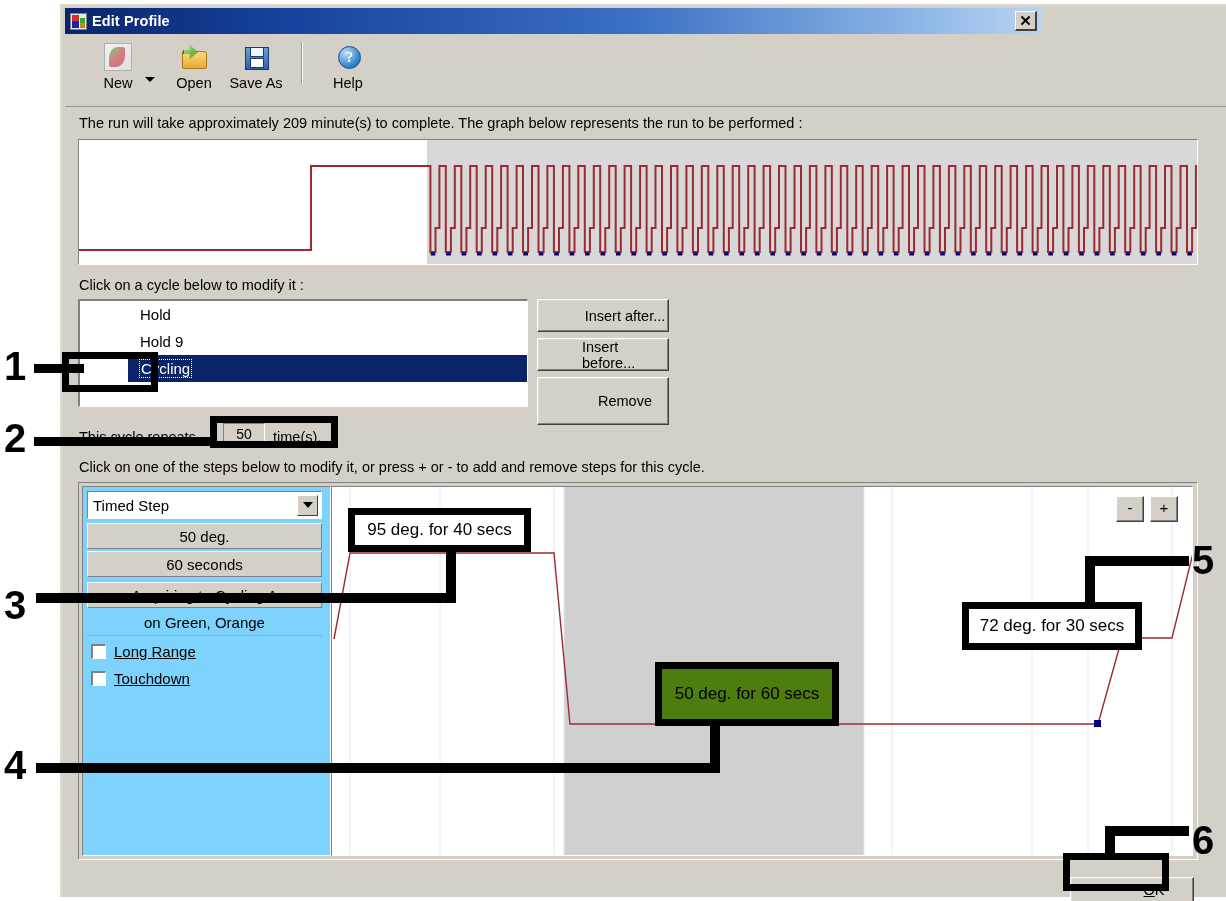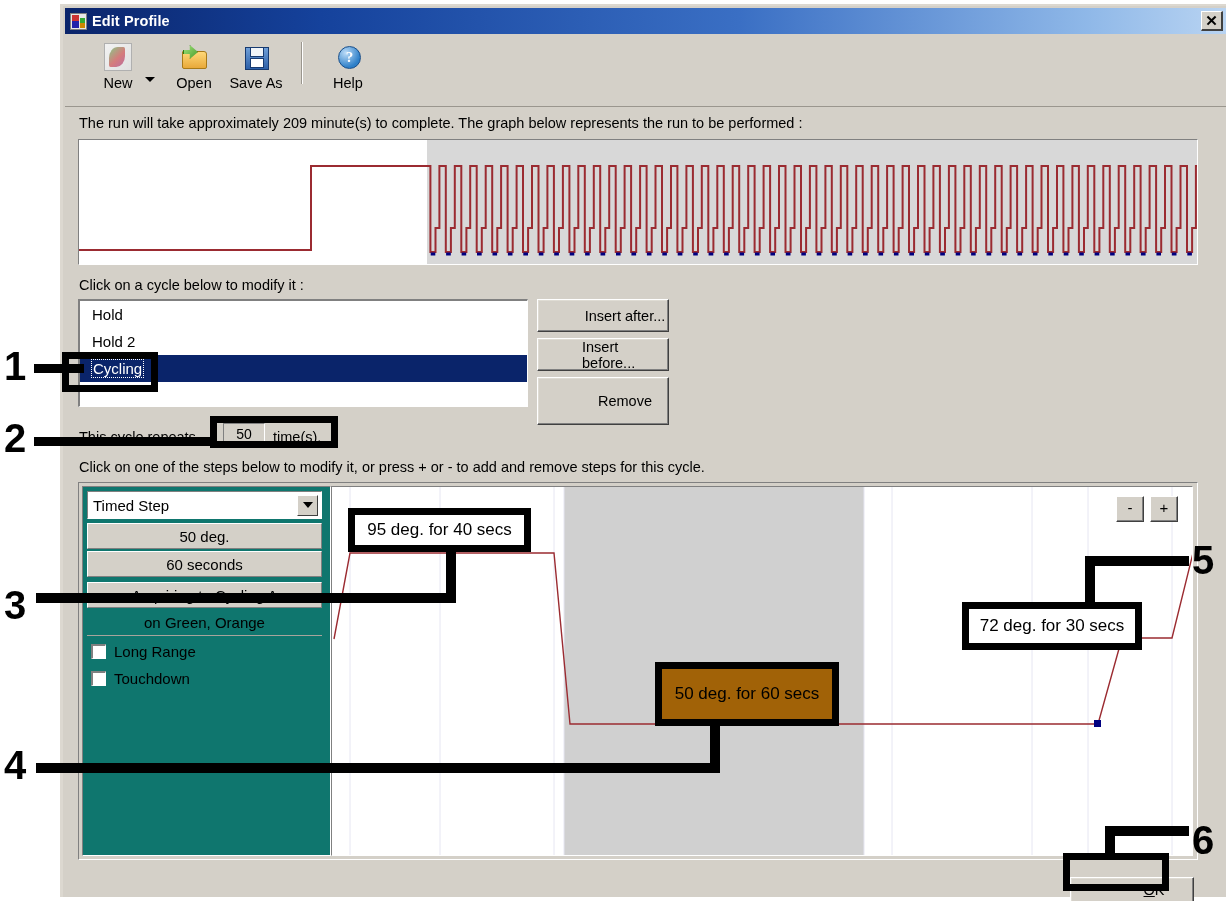--- a/index.html
+++ b/index.html
@@ -23,21 +23,21 @@
     width: 1166px; height: 893px;
     background: #d4d0c8;
     border-left: 3px solid #dcd8d0;
     border-top: 2px solid #dcd8d0;
     border-right: 0;
     border-bottom: 0;
   }
   #titlebar {
     position: absolute;
     left: 2px; top: 2px;
-    width: 1162px; height: 26px;
+    width: 976px; height: 26px;
     background: linear-gradient(to right, #0a246a 0%, #15429c 22%, #3a6fc4 58%, #8fb8e8 88%, #b9d4f2 100%);
     display: flex; align-items: center;
     padding: 0 3px 0 5px;
   }
   #title-icon {
     width: 17px; height: 17px;
     margin-right: 5px;
     position: relative;
     background: #e8e8e8;
     border: 1px solid #808080;
@@ -205,20 +205,21 @@
     border-left: 2px solid #808080;
     border-right: 1px solid #ffffff;
     border-bottom: 1px solid #ffffff;
     overflow: hidden;
   }
   .cycle-item {
     height: 27px; line-height: 27px;
     padding-left: 12px;
     font-size: 15px; color: #000;
     cursor: pointer;
+    margin-left: 48px;
   }
   .cycle-item.selected {
     background: #0a246a; color: #ffffff;
   }
   .cycle-item.selected span.sel-text {
     outline: 1px dotted #ffffff;
     padding: 0 1px;
   }
 
   .winbtn {
@@ -259,21 +260,21 @@
     position:absolute;
     left: 13px; top: 375px;
     width: 1120px; height: 378px;
     background:#d4d0c8;
     border-top:1px solid #808080; border-left:1px solid #808080;
     border-right:1px solid #ffffff; border-bottom:1px solid #ffffff;
   }
   #step-left {
     position:absolute; left:3px; top:3px;
     width: 249px; height: 370px;
-    background:#0f766e;
+    background:#7dd3fc;
     border-top:1px solid #808080; border-left:1px solid #808080;
     border-right:1px solid #ffffff; border-bottom:1px solid #ffffff;
   }
   #step-select {
     position:absolute; left:4px; top:4px;
     width:235px; height:28px;
     background:#ffffff;
     border-top:1px solid #808080; border-left:1px solid #808080;
     border-right:1px solid #ffffff; border-bottom:1px solid #ffffff;
     display:flex; align-items:center;
@@ -306,21 +307,21 @@
   #step-acq  { top: 95px; }
   #step-chan {
     position:absolute; left:4px; top:123px; width:235px; height:26px;
     font-size:15px; color:#000;
     display:flex;align-items:center;justify-content:center;
     border-bottom:1px solid #a8a49c;
   }
   .chk-row {
     position:absolute; left:8px;
     display:flex; align-items:center;
-    font-size:15px; color:#000; cursor:pointer;
+    font-size:15px; color:#000; cursor:pointer;text-decoration:underline;
   }
   #chk-longrange { top: 156px; }
   #chk-touchdown { top: 183px; }
   .chkbox {
     width:15px;height:15px;background:#ffffff;
     border-top:2px solid #808080; border-left:2px solid #808080;
     border-right:1px solid #ffffff; border-bottom:1px solid #ffffff;
     margin-right:8px;
   }
 
@@ -370,21 +371,21 @@
     background:transparent;
   }
   .callout {
     position:absolute;
     border:7px solid #000;
     background:#ffffff;
     display:flex; align-items:center; justify-content:center;
     font-size:17px; color:#000;
     white-space:nowrap;
   }
-  .callout.onshade { background:#a16207; }
+  .callout.onshade { background:#4d7c0f; }
 </style>
 </head>
 <body>
 
 <div id="page">
 
   <div id="window">
 
     <div id="titlebar">
       <div id="title-icon"></div>
@@ -480,21 +481,21 @@
             </g>
         </svg>
       </div>
 
       <div class="lbl" id="cycle-prompt">Click on a cycle below to modify it :</div>
       <div id="cycle-list">
         <div class="cycle-item">
           <span>Hold</span>
         </div>
         <div class="cycle-item">
-          <span>Hold 2</span>
+          <span>Hold 9</span>
         </div>
         <div class="cycle-item selected">
           <span class="sel-text">Cycling</span>
         </div>
       </div>
 
       <div class="winbtn" id="btn-insert-after">Insert after...</div>
       <div class="winbtn" id="btn-insert-before">Insert before...</div>
       <div class="winbtn" id="btn-remove">Remove</div>
 

